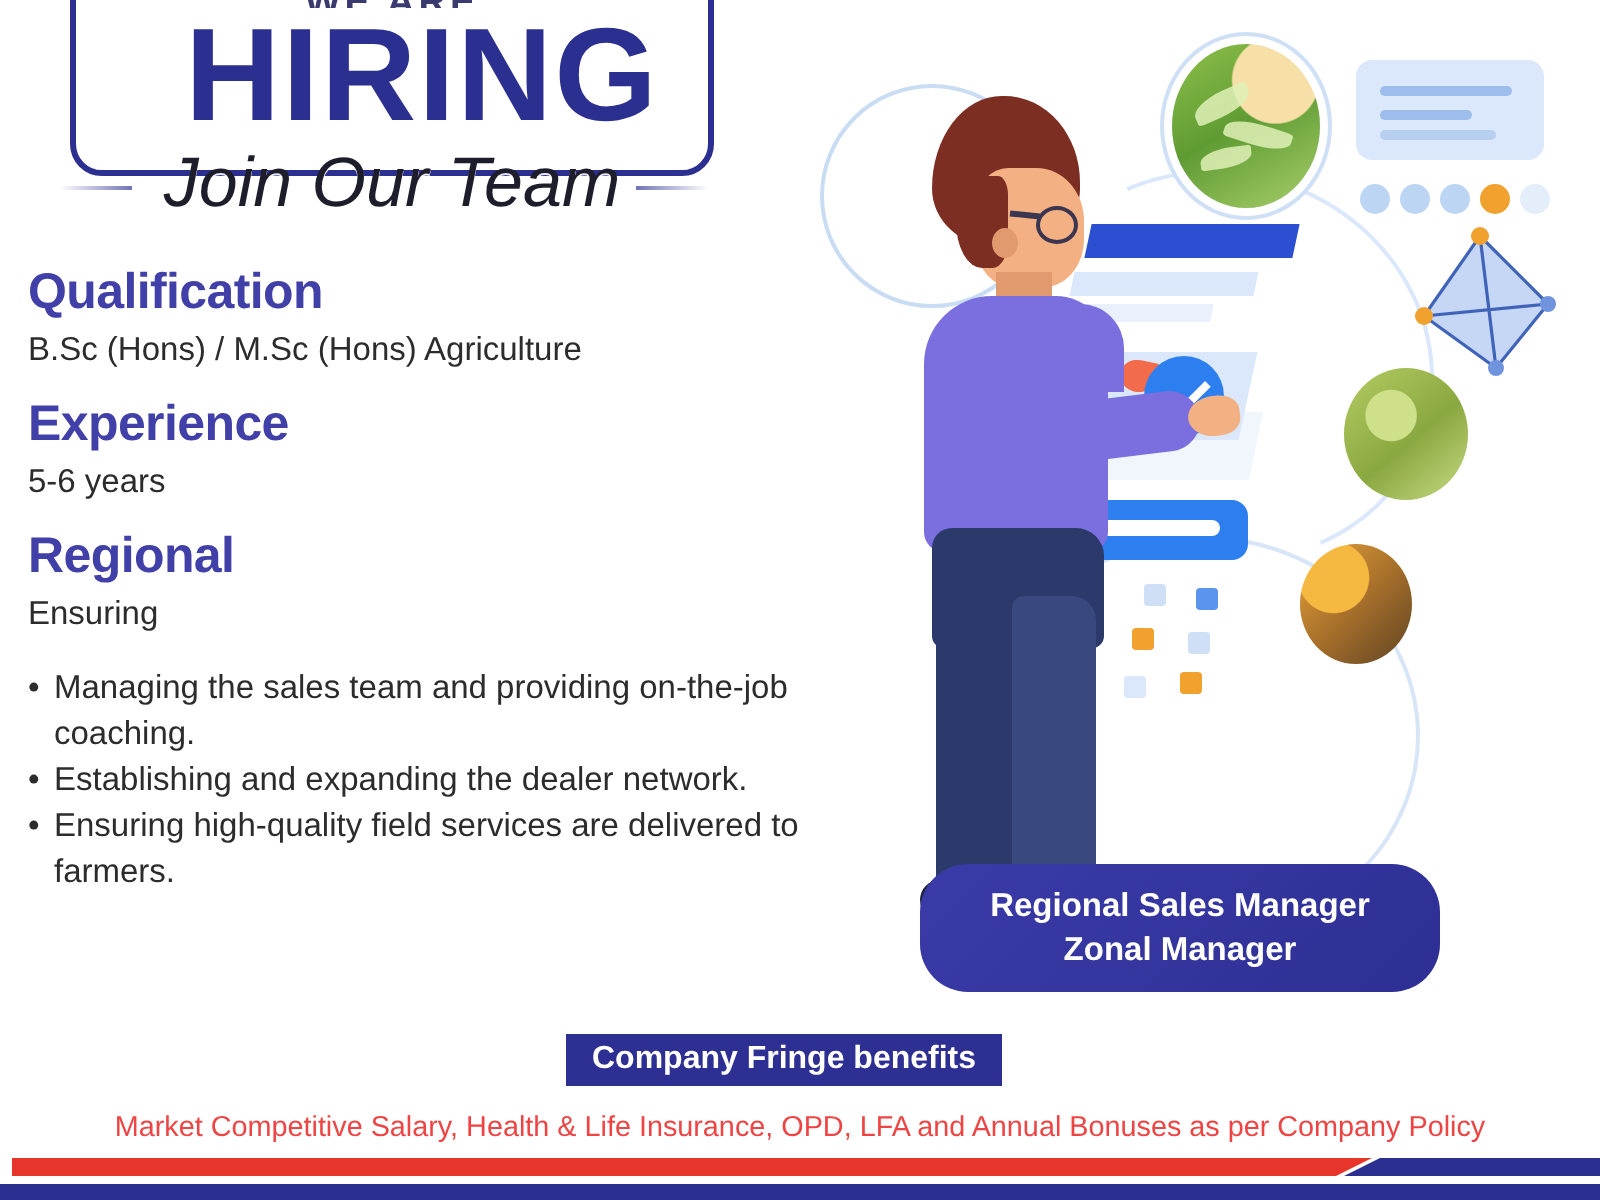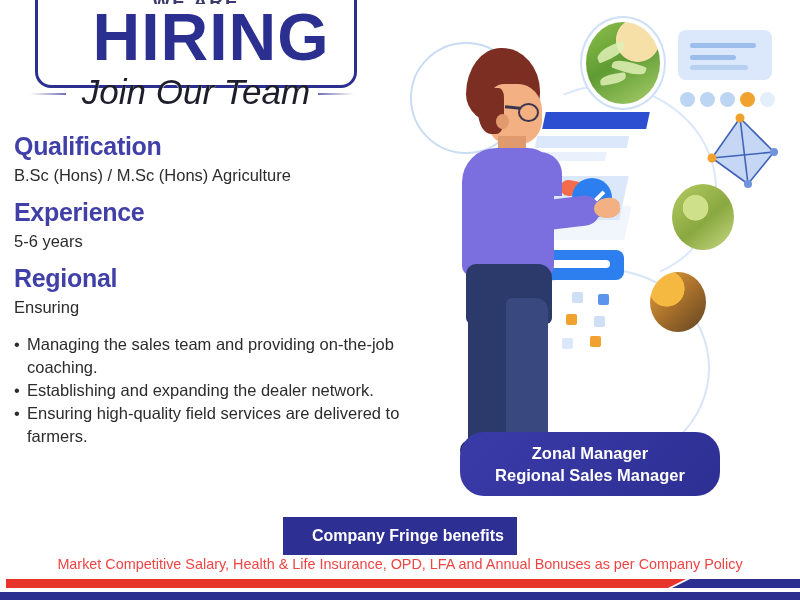--- a/index.html
+++ b/index.html
@@ -378,29 +378,28 @@
   .banner-line {
     font-size: 16.5px;
     font-weight: 700;
     line-height: 22px;
   }
 
   
   #fringe-benefits-box {
     position: absolute;
     left: 283px; top: 517px;
-    width: 218px; height: 38px;
+    width: 218px; height: 26px;
     background: #2e2f93;
     color: #ffffff;
     font-size: 16px;
     font-weight: 700;
     display: flex;
     align-items: center;
     justify-content: center;
-    padding-left: 16px;
   }
   #benefits-footer {
     position: absolute;
     left: 0; top: 556px;
     width: 800px;
     text-align: center;
     font-size: 14.4px;
     color: #ef4444;
   }
   #stripe-wrap {
@@ -557,22 +556,22 @@
     <div id="hand"></div>
     <div id="hips"></div>
     <div id="leg-back"></div>
     <div id="leg-front"></div>
     <div id="shoe-back"></div>
     <div id="shoe-front"></div>
   </div>
 </div>
 
 <div id="job-title-banner">
+  <div class="banner-line">Regional Sales Manager</div>
   <div class="banner-line">Zonal Manager</div>
-  <div class="banner-line">Regional Sales Manager</div>
 </div>
 
 <div id="fringe-benefits-box">Company Fringe benefits</div>
 <div id="benefits-footer">Market Competitive Salary, Health &amp; Life Insurance, OPD, LFA and Annual Bonuses as per Company Policy</div>
 
 <div id="stripe-wrap">
   <div id="stripe-red"></div>
   <div id="stripe-navy-top"></div>
   <div id="stripe-navy-bottom"></div>
 </div>

